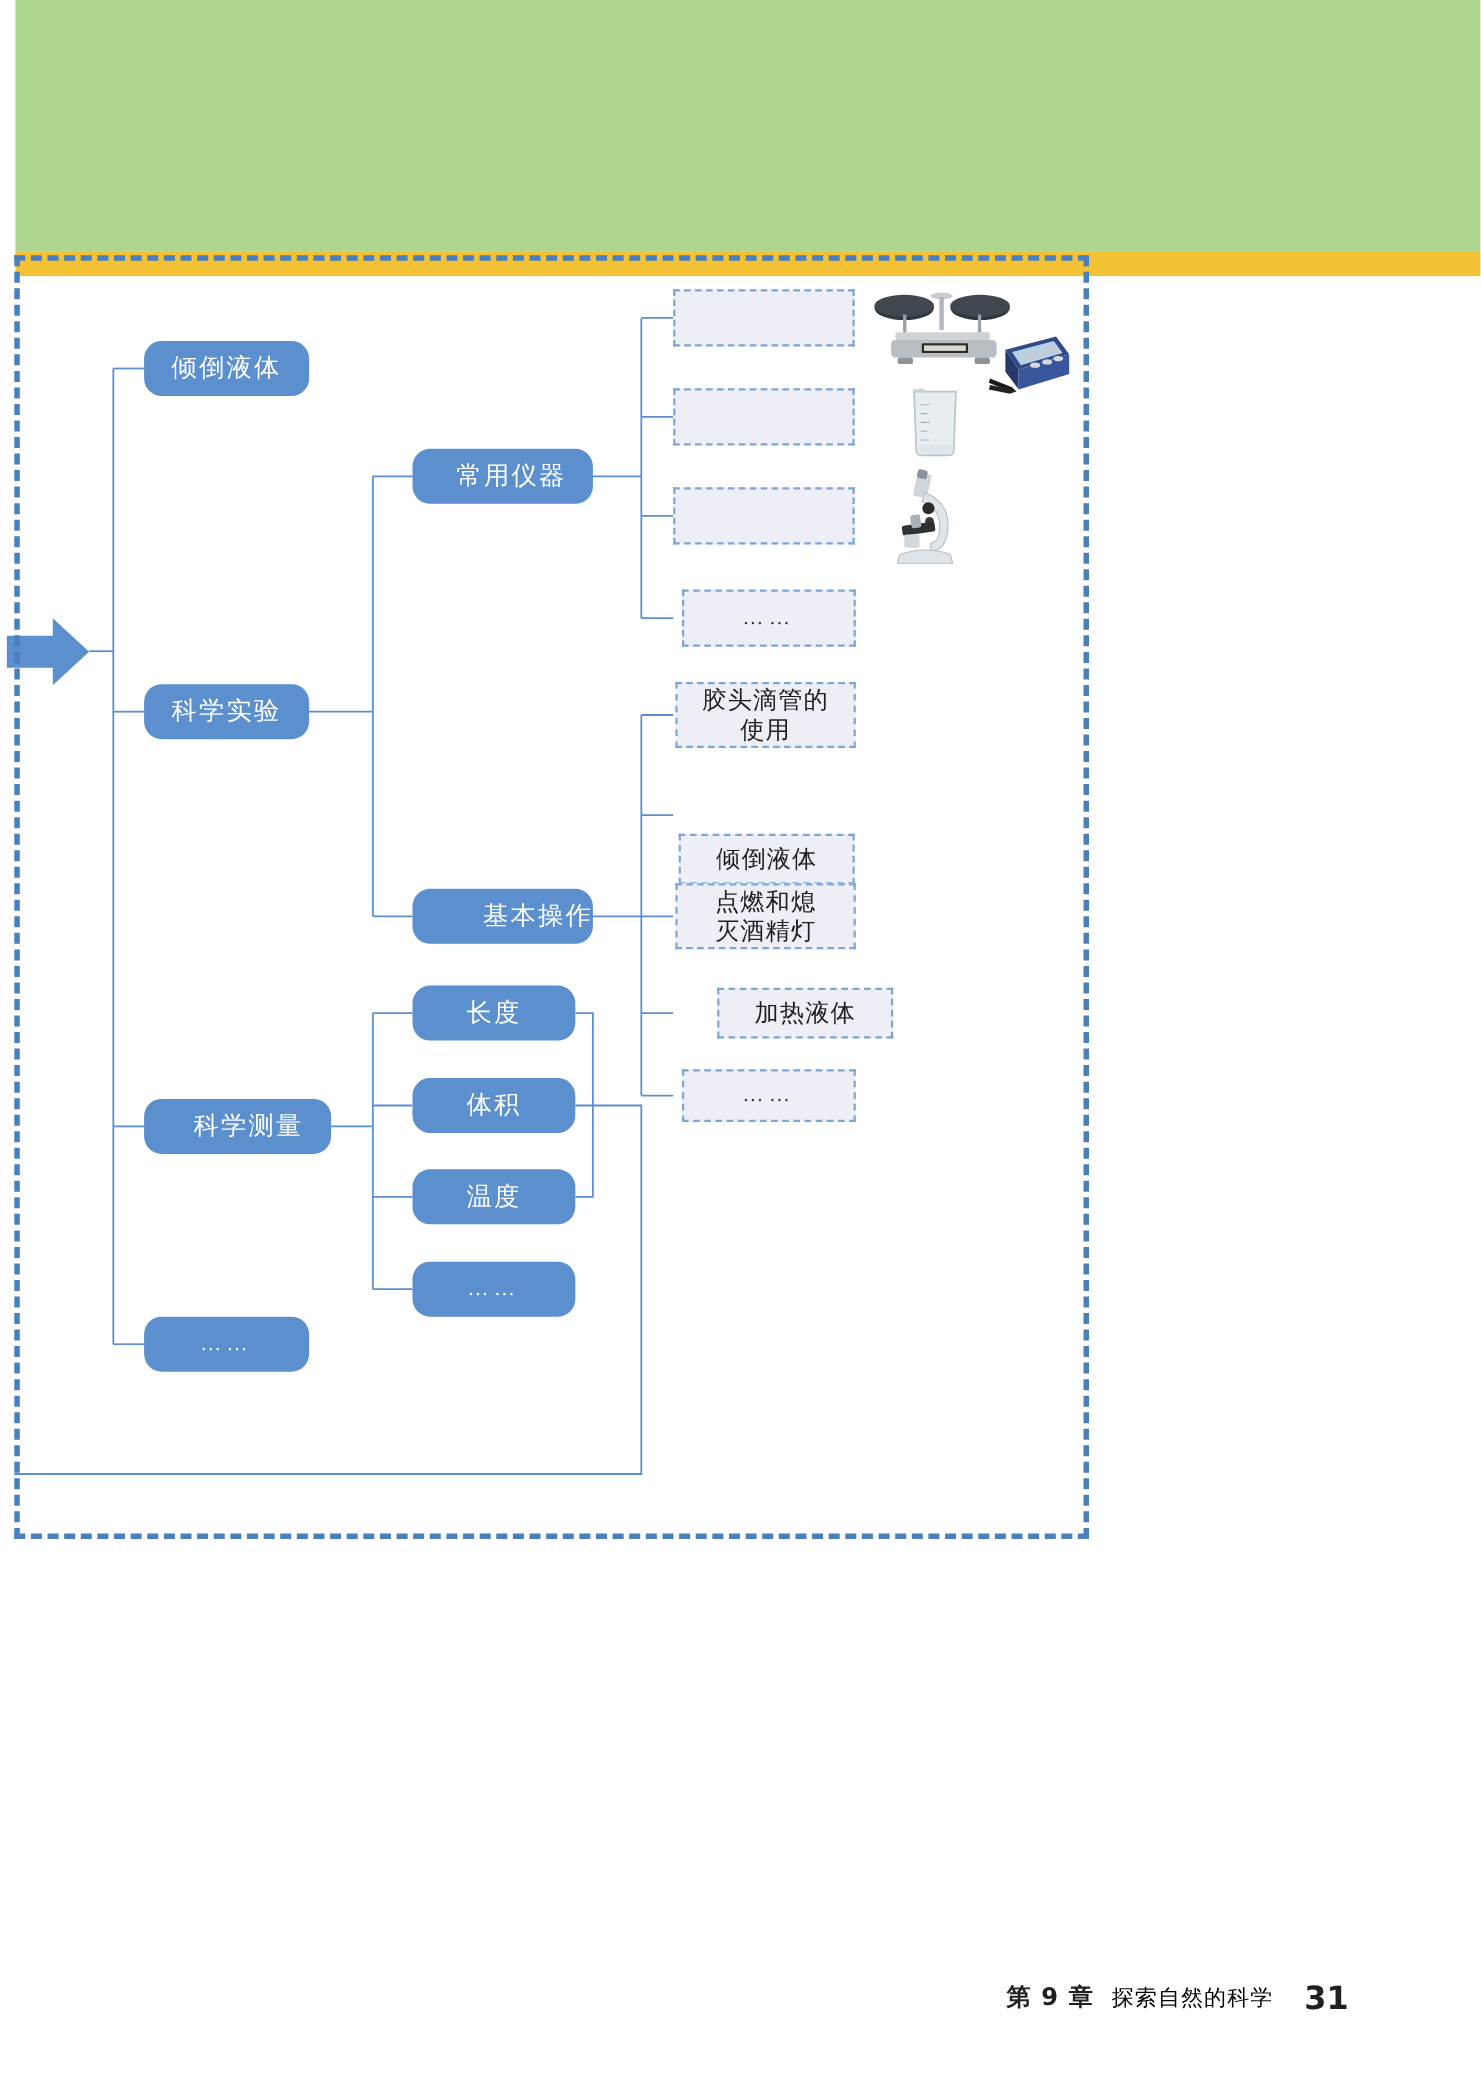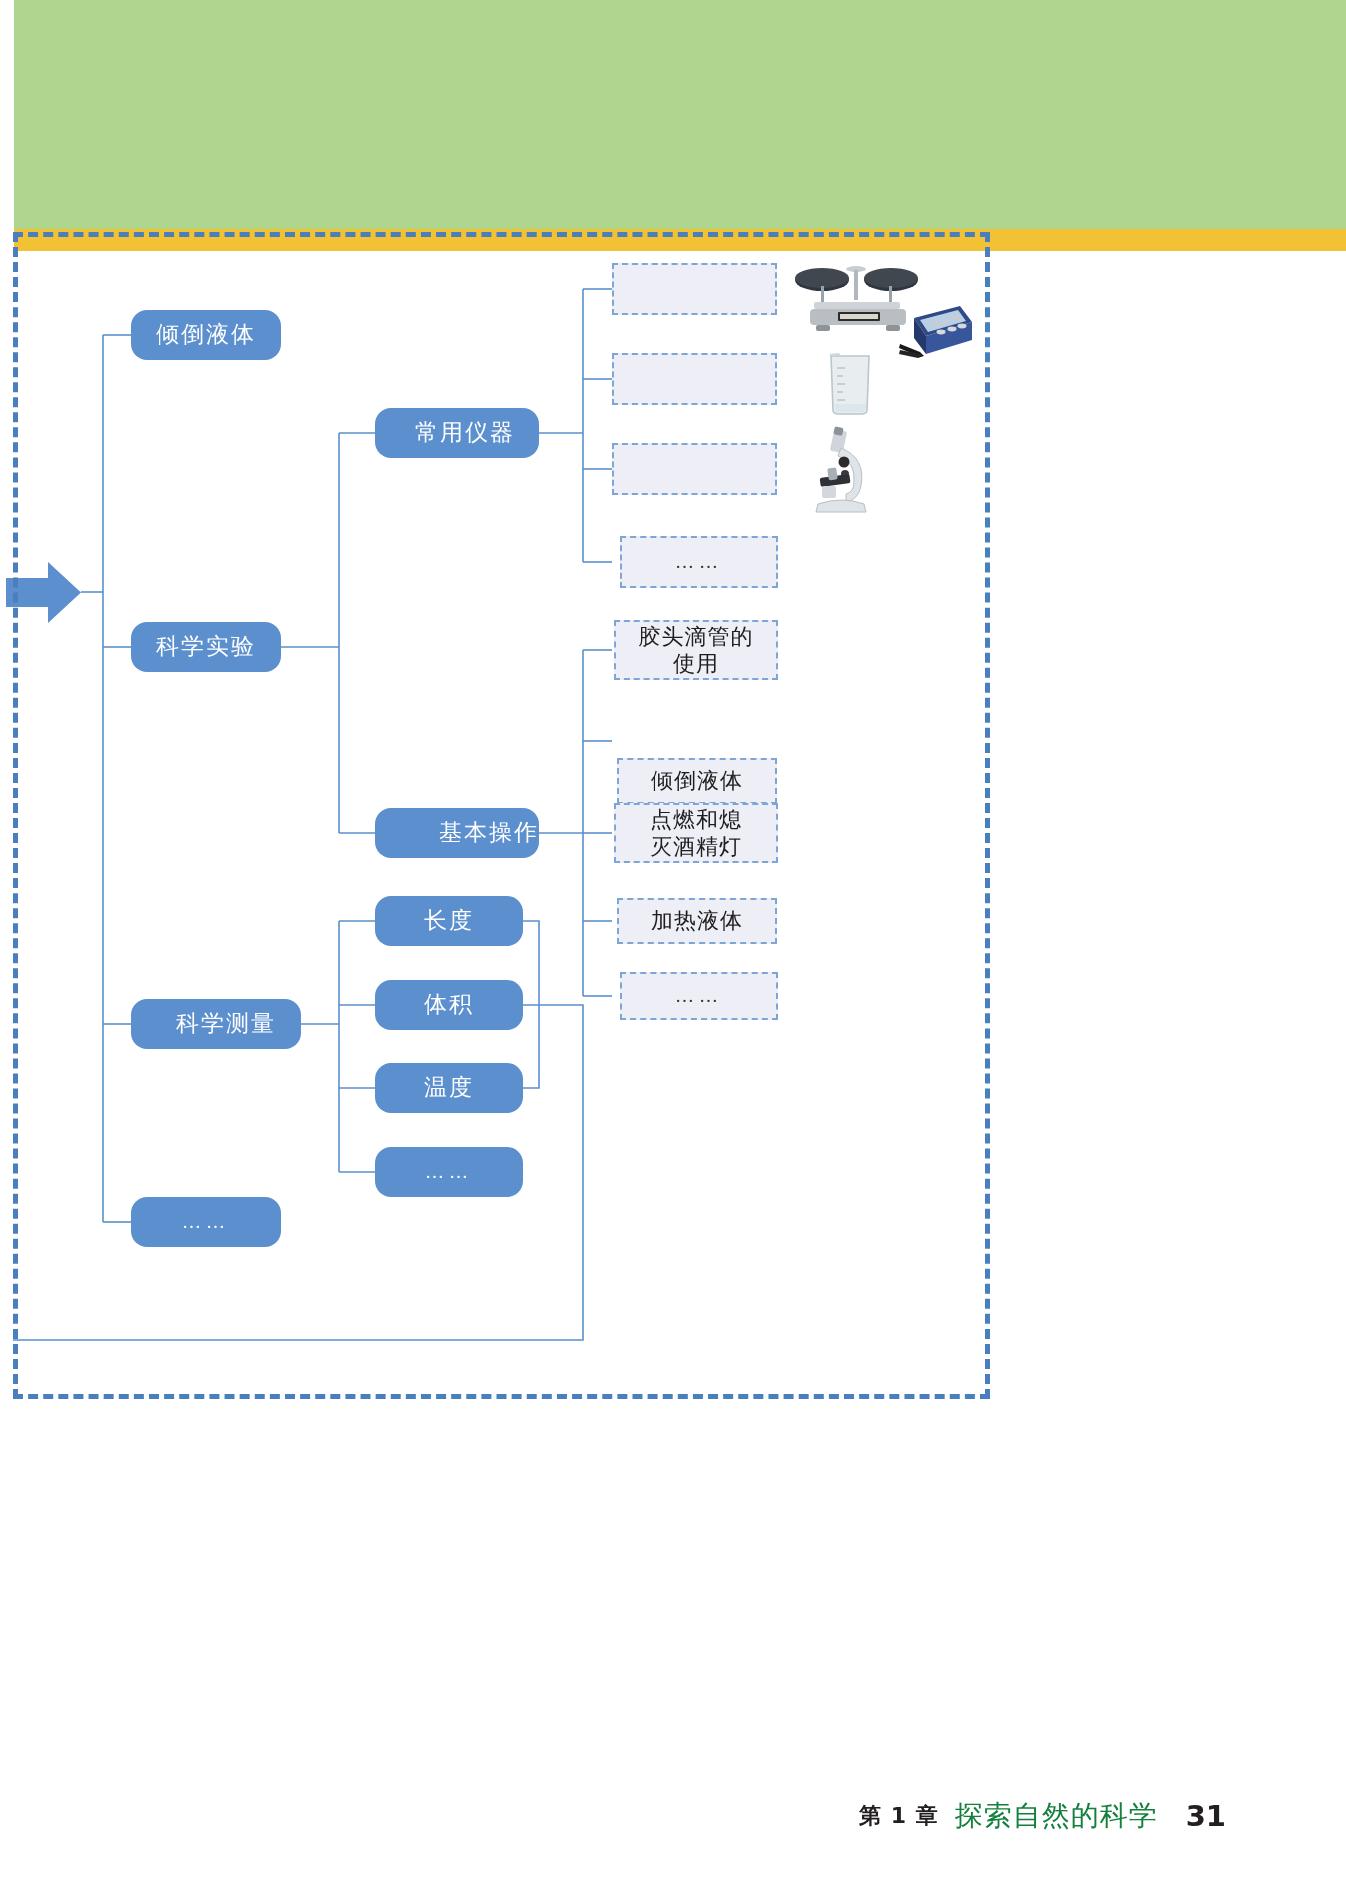--- a/index.html
+++ b/index.html
@@ -70,21 +70,21 @@
   #footer{
     position:absolute;left:0;top:1786px;width:1346px;height:60px;
     display:flex;align-items:center;justify-content:flex-end;
     padding-right:120px;box-sizing:border-box;
     font-family:"DejaVu Sans","Liberation Sans",sans-serif;
   }
   #footer-chapter{
     font-weight:bold;font-size:22px;color:#231f20;letter-spacing:1px;
   }
   #footer-title{
-    font-size:28px;color:#15803d;margin-left:16px;letter-spacing:1px;
+    font-size:20px;color:#000000;margin-left:16px;letter-spacing:1px;
   }
   #footer-page{
     font-weight:bold;font-size:29px;color:#231f20;margin-left:28px;
   }
 </style>
 </head>
 <body>
 
 <div id="header-green"></div>
 <div id="header-yellow"></div>
@@ -202,21 +202,21 @@
 
 <div class="dbox" style="left:617px;top:758px;width:160px;height:46px;">
   <span>倾倒液体</span>
 </div>
 
 <div class="dbox" style="left:614px;top:803px;width:164px;height:60px;white-space:pre-line;">
   <span>点燃和熄
 灭酒精灯</span>
 </div>
 
-<div class="dbox" style="left:617px;top:898px;width:160px;height:46px;">
+<div class="dbox" style="left:652px;top:898px;width:160px;height:46px;">
   <span>加热液体</span>
 </div>
 
 <div class="dbox ellipsis" style="left:620px;top:972px;width:158px;height:48px;">
   <span>……</span>
 </div>
 
 <svg class="photo" style="left:792px;top:256px;width:130px;height:82px;" viewBox="0 0 130 82">
   <ellipse cx="30" cy="24" rx="27" ry="11" fill="#2f3640"></ellipse>
   <ellipse cx="30" cy="22" rx="27" ry="10" fill="#40474f"></ellipse>
@@ -268,16 +268,16 @@
   <path d="M33,24 Q58,34 53,62 Q50,76 38,78 L38,70 Q46,68 46,58 Q48,38 30,32 Z" fill="#dfe4e8" stroke="#b6bec5" stroke-width="1"></path>
   <circle cx="36" cy="38" r="5.5" fill="#2b2b2b"></circle>
   <circle cx="37" cy="50" r="4" fill="#3a3a3a"></circle>
   <rect x="12" y="52" width="30" height="9" rx="2" fill="#2f3136" transform="rotate(-8 27 56)"></rect>
   <rect x="20" y="44" width="9" height="12" rx="2" fill="#a8b0b7" transform="rotate(-8 24 50)"></rect>
   <rect x="14" y="62" width="14" height="12" rx="2" fill="#d2d8dc"></rect>
   <path d="M10,80 Q34,72 56,80 L58,88 L8,88 Z" fill="#dfe4e8" stroke="#b6bec5" stroke-width="1"></path>
 </svg>
 
 <div id="footer">
-  <span id="footer-chapter">第 1 章</span>
+  <span id="footer-chapter">第 9 章</span>
   <span id="footer-title">探索自然的科学</span>
   <span id="footer-page">31</span>
 </div>
 
 </body></html>

